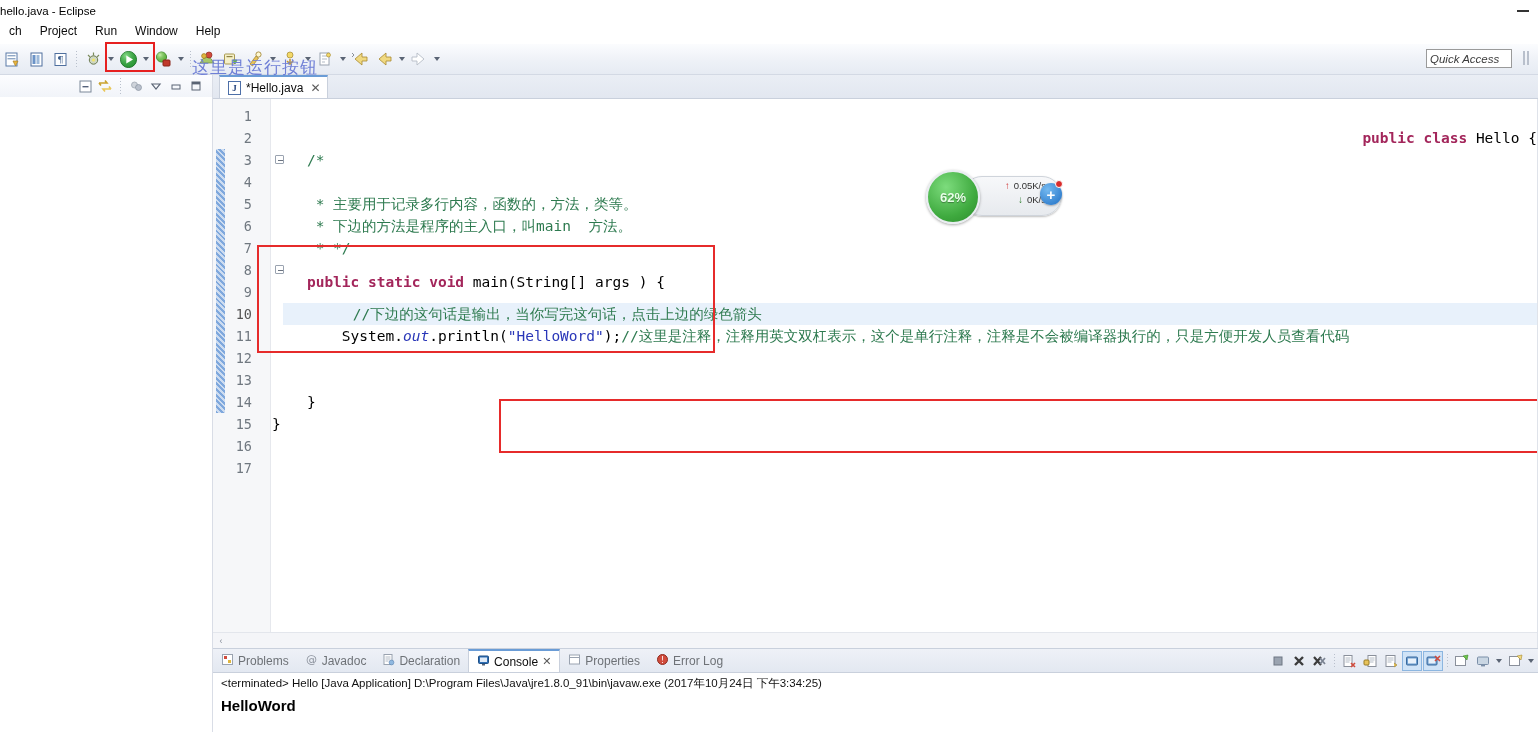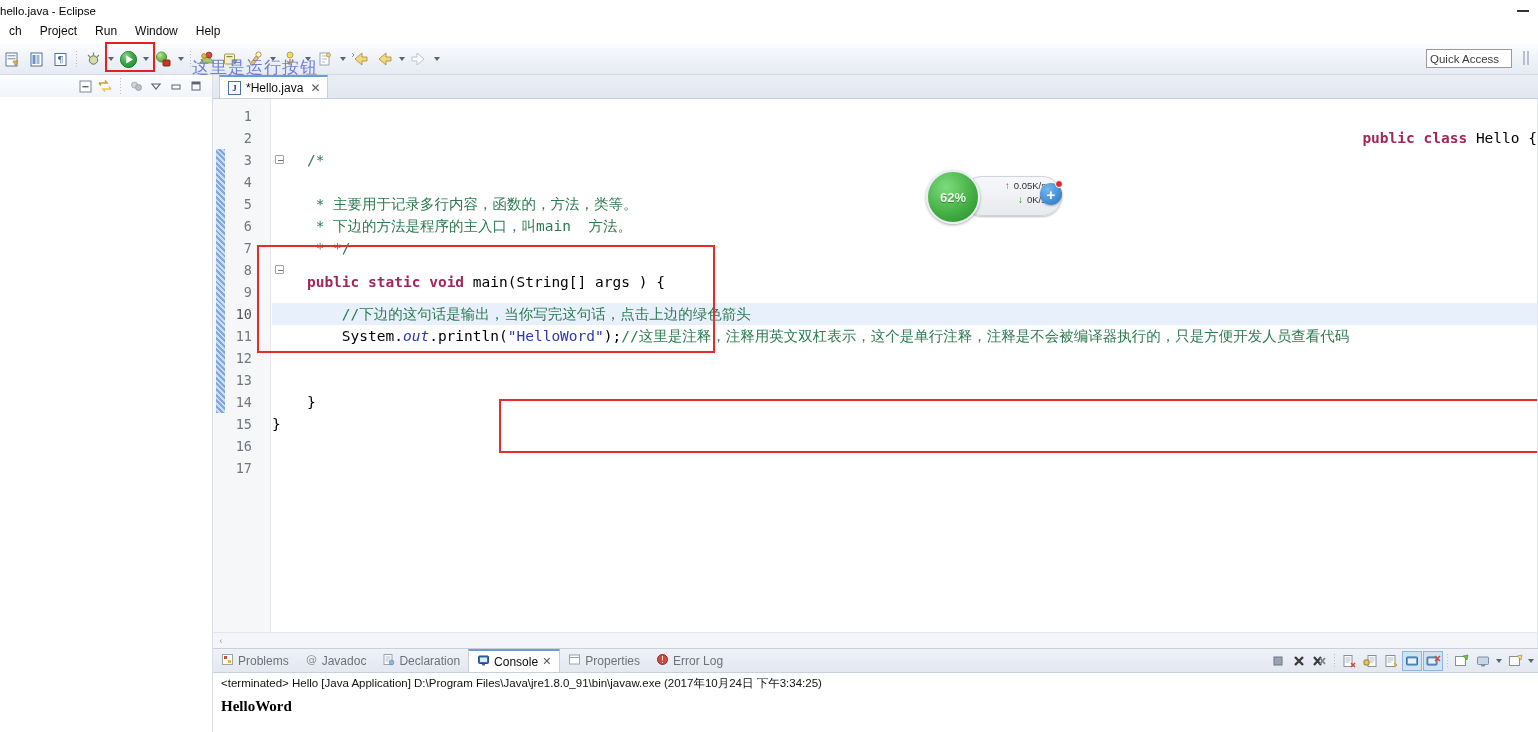--- a/index.html
+++ b/index.html
@@ -67,21 +67,21 @@
     border: 2px solid #e62020; pointer-events: none; z-index: 30;
   }
   #run-annot {
     position: absolute; left: 192px; top: 56px;
     font-size: 17px; color: #6f7fd6; white-space: nowrap;
     z-index: 31; pointer-events: none; letter-spacing: 1px;
   }
   #quick-access {
     position: absolute; right: 26px; top: 5px;
     width: 86px; height: 19px; border: 1px solid #9a9a9a; background: #fff;
-    font-size: 11.5px; color: #3b3b3b; padding: 1px 3px; line-height: 16px;
+    font-size: 11.5px; color: #3b3b3b; padding: 1px 3px; line-height: 16px; font-style: italic;
   }
   #tb-perspective {
     position: absolute; right: 3px; top: 4px; width: 18px; height: 22px;
   }
 
   
   #workbench { display: flex; height: 679px; }
 
   
   #left-stack {
@@ -267,21 +267,21 @@
     content: ""; border-left: 3.5px solid transparent; border-right: 3.5px solid transparent;
     border-top: 4px solid #5a6474;
   }
   #console-output {
     flex: 1; background: #ffffff; padding: 2px 0 0 8px; position: relative;
   }
   #console-header-line {
     font-size: 11.5px; color: #111; white-space: nowrap; line-height: 16px;
   }
   #console-stdout {
-    font-family: Liberation Serif, serif; font-size: 15px; color: #000;
+    font-family: Liberation Sans, sans-serif; font-size: 15px; color: #000;
     line-height: 22px; padding-top: 4px; font-weight: bold;
   }
 </style>
 </head>
 <body>
 
 <div id="titlebar">
   <span id="window-title">hello.java - Eclipse</span>
   <div id="win-controls">
     <div class="win-btn">
@@ -525,21 +525,21 @@
         </div>
       <div id="code-area">
           <div class="cline" style="top: 6px;"></div>
           <div class="cline" style="top: 28px; text-align: right;"><span class="kw">public</span><span class="plain"> </span><span class="kw">class</span><span class="plain"> Hello {</span></div>
           <div class="cline" style="top: 50px;"><span class="cmt">    /*</span></div>
           <div class="cline" style="top: 94px;"><span class="cmt">     * 主要用于记录多行内容，函数的，方法，类等。</span></div>
           <div class="cline" style="top: 116px;"><span class="cmt">     * 下边的方法是程序的主入口，叫main  方法。</span></div>
           <div class="cline" style="top: 138px;"><span class="cmt">     * */</span></div>
           <div class="cline" style="top: 172px;"><span class="plain">    </span><span class="kw">public</span><span class="plain"> </span><span class="kw">static</span><span class="plain"> </span><span class="kw">void</span><span class="plain"> main(String[] args ) {</span></div>
           <div class="cline" style="top: 182px;"></div>
-          <div class="cline hl" style="top: 204px;"><span class="cmt">        //下边的这句话是输出，当你写完这句话，点击上边的绿色箭头</span></div>
+          <div class="cline hl" style="top: 204px; margin-left: 11px;"><span class="cmt">        //下边的这句话是输出，当你写完这句话，点击上边的绿色箭头</span></div>
           <div class="cline" style="top: 226px;"><span class="plain">        System.</span><span class="fld">out</span><span class="plain">.println(</span><span class="str">"HelloWord"</span><span class="plain">);</span><span class="cmt">//这里是注释，注释用英文双杠表示，这个是单行注释，注释是不会被编译器执行的，只是方便开发人员查看代码</span></div>
           <div class="cline" style="top: 248px;"></div>
           <div class="cline" style="top: 270px;"></div>
           <div class="cline" style="top: 292px;"><span class="plain">    }</span></div>
           <div class="cline" style="top: 314px;"><span class="plain">}</span></div>
           <div class="cline" style="top: 336px;"></div>
           <div class="cline" style="top: 358px;"></div>
         </div>
 
       <div id="editor-hscroll">

